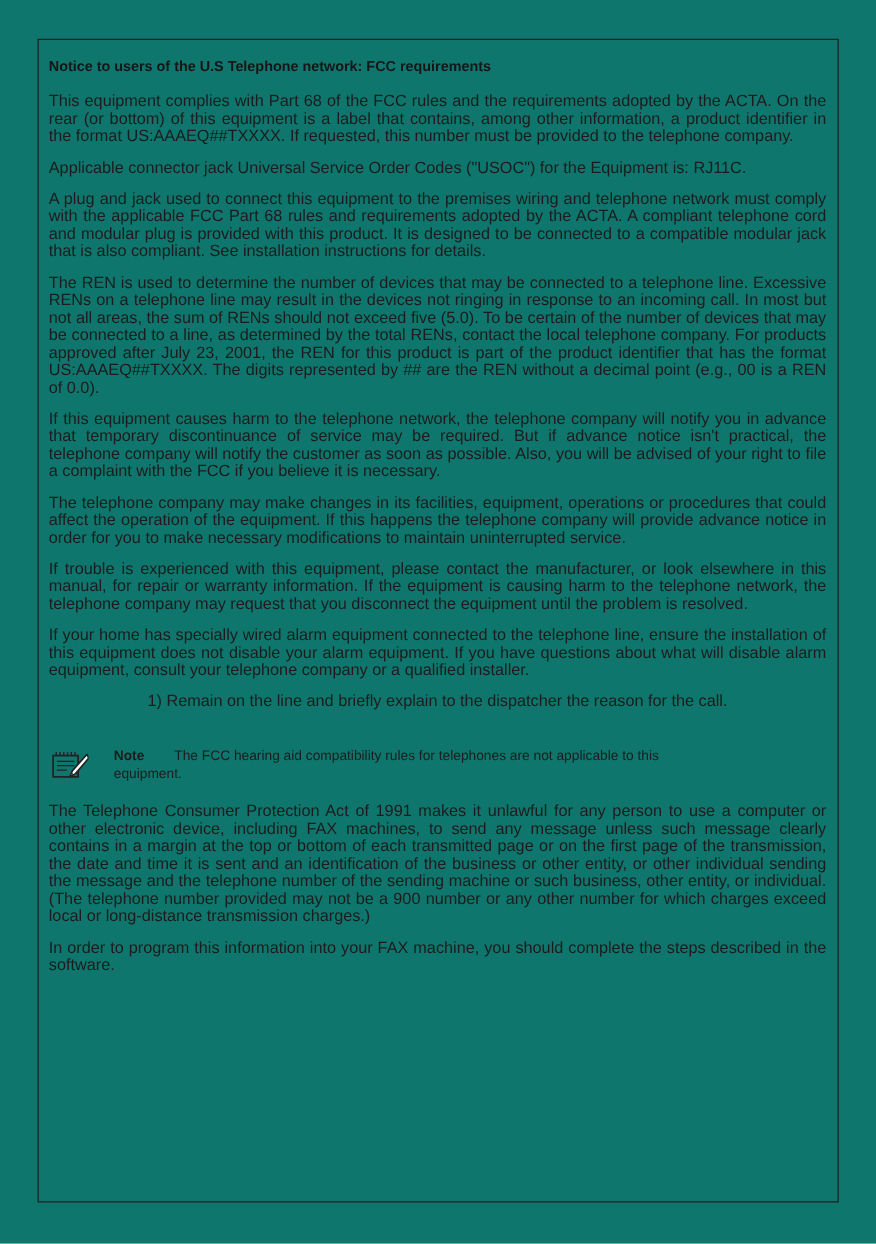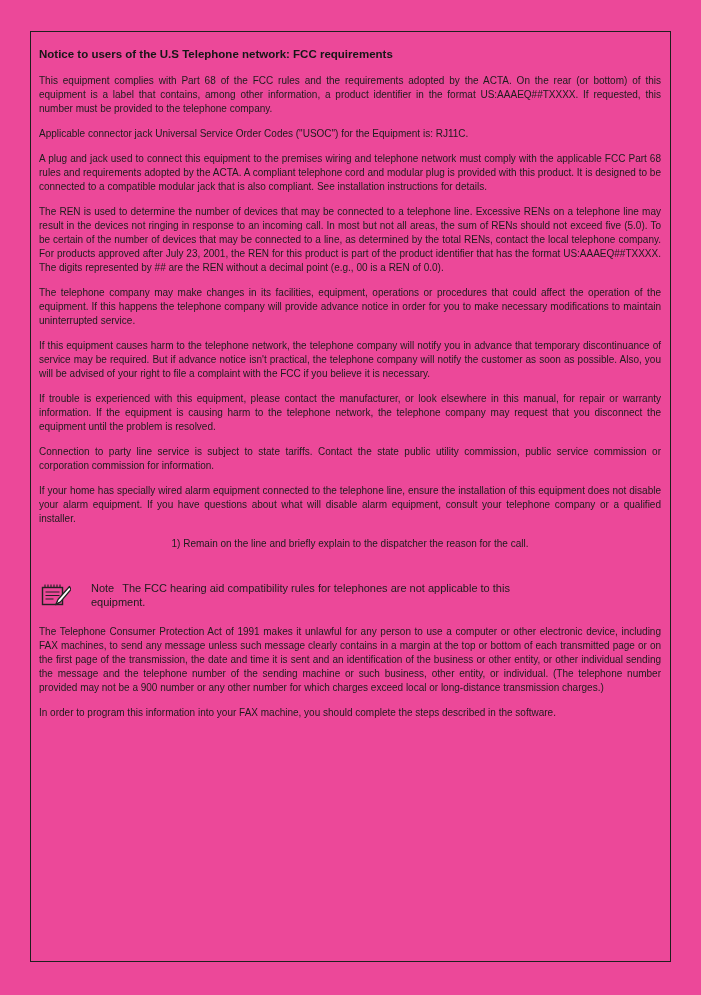--- a/index.html
+++ b/index.html
@@ -5,42 +5,42 @@
   html, body {
     margin: 0;
     padding: 0;
     background: #ffffff;
     font-family: "Liberation Sans", "DejaVu Sans", sans-serif;
   }
   .page {
     position: relative;
     width: 701px;
     height: 995px;
-    background: #ec4899;
+    background: #0f766e;
     overflow: hidden;
   }
   .frame {
     position: absolute;
     left: 30px;
     top: 31px;
     width: 641px;
     height: 931px;
     border: 1px solid #1f1f1f;
     box-sizing: border-box;
     padding: 15px 9px 0 8px;
   }
   .title {
     font-size: 11.5px;
     line-height: 14px;
     font-weight: bold;
     color: #161616;
     margin: 0 0 13px 0;
   }
   p.body {
-    font-size: 10px;
+    font-size: 13px;
     line-height: 14px;
     color: #1c1c1c;
     text-align: justify;
     margin: 0 0 11px 0;
   }
   p.step {
     text-align: center;
   }
   .note-box {
     display: flex;
@@ -54,40 +54,39 @@
     margin: 1px 20px 0 2px;
   }
   .note-text {
     font-size: 11px;
     line-height: 14px;
     color: #1c1c1c;
     margin: 0;
     padding-right: 120px;
   }
   .note-label {
-    font-weight: normal;
-    margin-right: 8px;
+    font-weight: bold;
+    margin-right: 24px;
   }
 </style>
 </head>
 <body>
 
 <div class="page">
   <div class="frame">
 
     <h1 class="title">Notice to users of the U.S Telephone network: FCC requirements</h1>
 
     <p class="body">This equipment complies with Part 68 of the FCC rules and the requirements adopted by the ACTA. On the rear (or bottom) of this equipment is a label that contains, among other information, a product identifier in the format US:AAAEQ##TXXXX. If requested, this number must be provided to the telephone company.</p>
     <p class="body">Applicable connector jack Universal Service Order Codes ("USOC") for the Equipment is: RJ11C.</p>
     <p class="body">A plug and jack used to connect this equipment to the premises wiring and telephone network must comply with the applicable FCC Part 68 rules and requirements adopted by the ACTA. A compliant telephone cord and modular plug is provided with this product. It is designed to be connected to a compatible modular jack that is also compliant. See installation instructions for details.</p>
     <p class="body">The REN is used to determine the number of devices that may be connected to a telephone line. Excessive RENs on a telephone line may result in the devices not ringing in response to an incoming call. In most but not all areas, the sum of RENs should not exceed five (5.0). To be certain of the number of devices that may be connected to a line, as determined by the total RENs, contact the local telephone company. For products approved after July 23, 2001, the REN for this product is part of the product identifier that has the format US:AAAEQ##TXXXX. The digits represented by ## are the REN without a decimal point (e.g., 00 is a REN of 0.0).</p>
+    <p class="body">If this equipment causes harm to the telephone network, the telephone company will notify you in advance that temporary discontinuance of service may be required. But if advance notice isn't practical, the telephone company will notify the customer as soon as possible. Also, you will be advised of your right to file a complaint with the FCC if you believe it is necessary.</p>
     <p class="body">The telephone company may make changes in its facilities, equipment, operations or procedures that could affect the operation of the equipment. If this happens the telephone company will provide advance notice in order for you to make necessary modifications to maintain uninterrupted service.</p>
-    <p class="body">If this equipment causes harm to the telephone network, the telephone company will notify you in advance that temporary discontinuance of service may be required. But if advance notice isn't practical, the telephone company will notify the customer as soon as possible. Also, you will be advised of your right to file a complaint with the FCC if you believe it is necessary.</p>
     <p class="body">If trouble is experienced with this equipment, please contact the manufacturer, or look elsewhere in this manual, for repair or warranty information. If the equipment is causing harm to the telephone network, the telephone company may request that you disconnect the equipment until the problem is resolved.</p>
-    <p class="body">Connection to party line service is subject to state tariffs. Contact the state public utility commission, public service commission or corporation commission for information.</p>
     <p class="body">If your home has specially wired alarm equipment connected to the telephone line, ensure the installation of this equipment does not disable your alarm equipment.  If you have questions about what will disable alarm equipment, consult your telephone company or a qualified installer.</p>
 
     <p class="body step">1) Remain on the line and briefly explain to the dispatcher the reason for the call.</p>
 
     <div class="note-box">
       <span class="note-icon">
         <svg width="30" height="26" viewBox="0 0 30 26" xmlns="http://www.w3.org/2000/svg">
 
           <rect x="1.5" y="5.5" width="20" height="17" fill="none" stroke="#222222" stroke-width="1.4"></rect>
 

